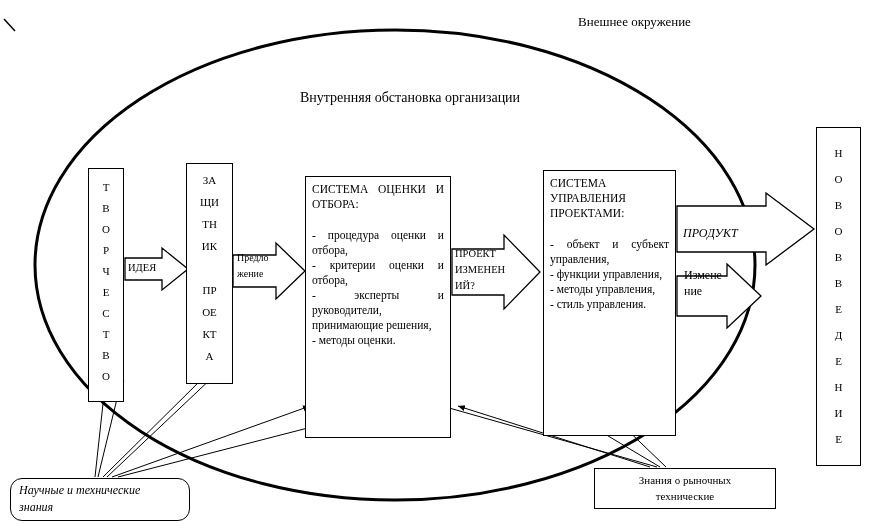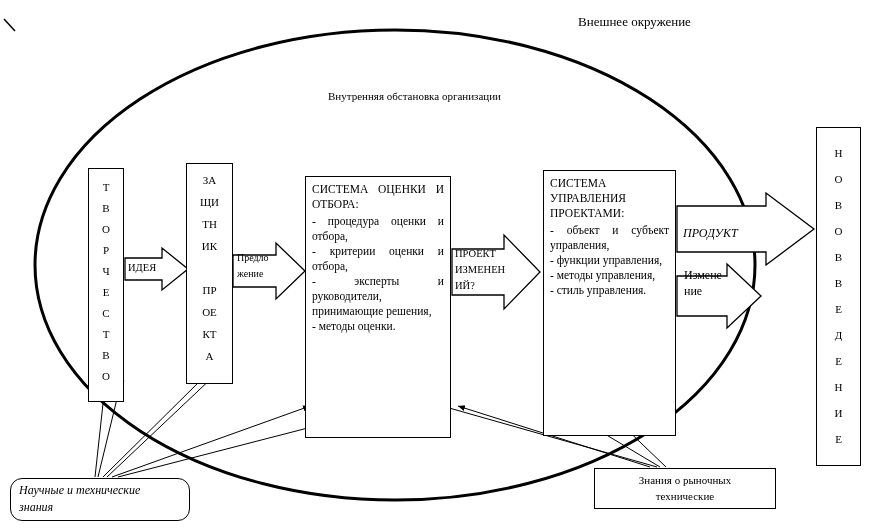--- a/index.html
+++ b/index.html
@@ -12,30 +12,30 @@
   .box{
     position:absolute;border:1px solid #000;background:#fff;box-sizing:border-box;
   }
   .vbox{text-align:center;white-space:pre-line;}
   .creativity{left:88px;top:168px;width:36px;height:234px;font-size:11px;line-height:21px;padding-top:8px;}
   .champion{left:186px;top:163px;width:47px;height:221px;font-size:11px;line-height:22px;padding-top:5px;}
   .innovation{left:816px;top:127px;width:45px;height:339px;font-size:11px;line-height:26px;padding-top:12px;}
   .listbox{font-size:11.5px;line-height:15px;padding:5px 6px;text-align:justify;}
   .evaluation{left:305px;top:176px;width:146px;height:262px;}
   .management{left:543px;top:170px;width:133px;height:266px;}
-  .box-title{white-space:normal;margin-bottom:2px;}
+  .box-title{white-space:normal;margin-bottom:16px;}
   .box-items{white-space:pre-line;}
   .flow{position:absolute;white-space:pre-line;}
   .idea-label{left:128px;top:262px;font-size:10.5px;}
   .proposal-label{left:237px;top:250px;font-size:10px;line-height:16px;}
   .project-label{left:455px;top:246px;font-size:10.5px;line-height:16px;}
   .product-label{left:683px;top:226px;font-size:12px;font-style:italic;}
   .change-label{left:684px;top:267px;font-size:12px;line-height:16px;}
   .external-label{left:578px;top:14px;font-size:13px;}
-  .internal-label{left:328px;top:90px;font-size:11px;}
+  .internal-label{left:300px;top:90px;font-size:14px;}
   .kbox{
     position:absolute;border:1px solid #000;background:#fff;white-space:pre-line;
     box-sizing:border-box;
   }
   .scientific{left:10px;top:478px;width:180px;height:43px;font-size:12px;font-style:italic;padding:3px 8px;line-height:17px;border-radius:12px;}
   .market{left:594px;top:468px;width:182px;height:41px;font-size:11px;text-align:center;padding:3px 6px;line-height:16px;}
 </style>
 </head>
 <body>
 

